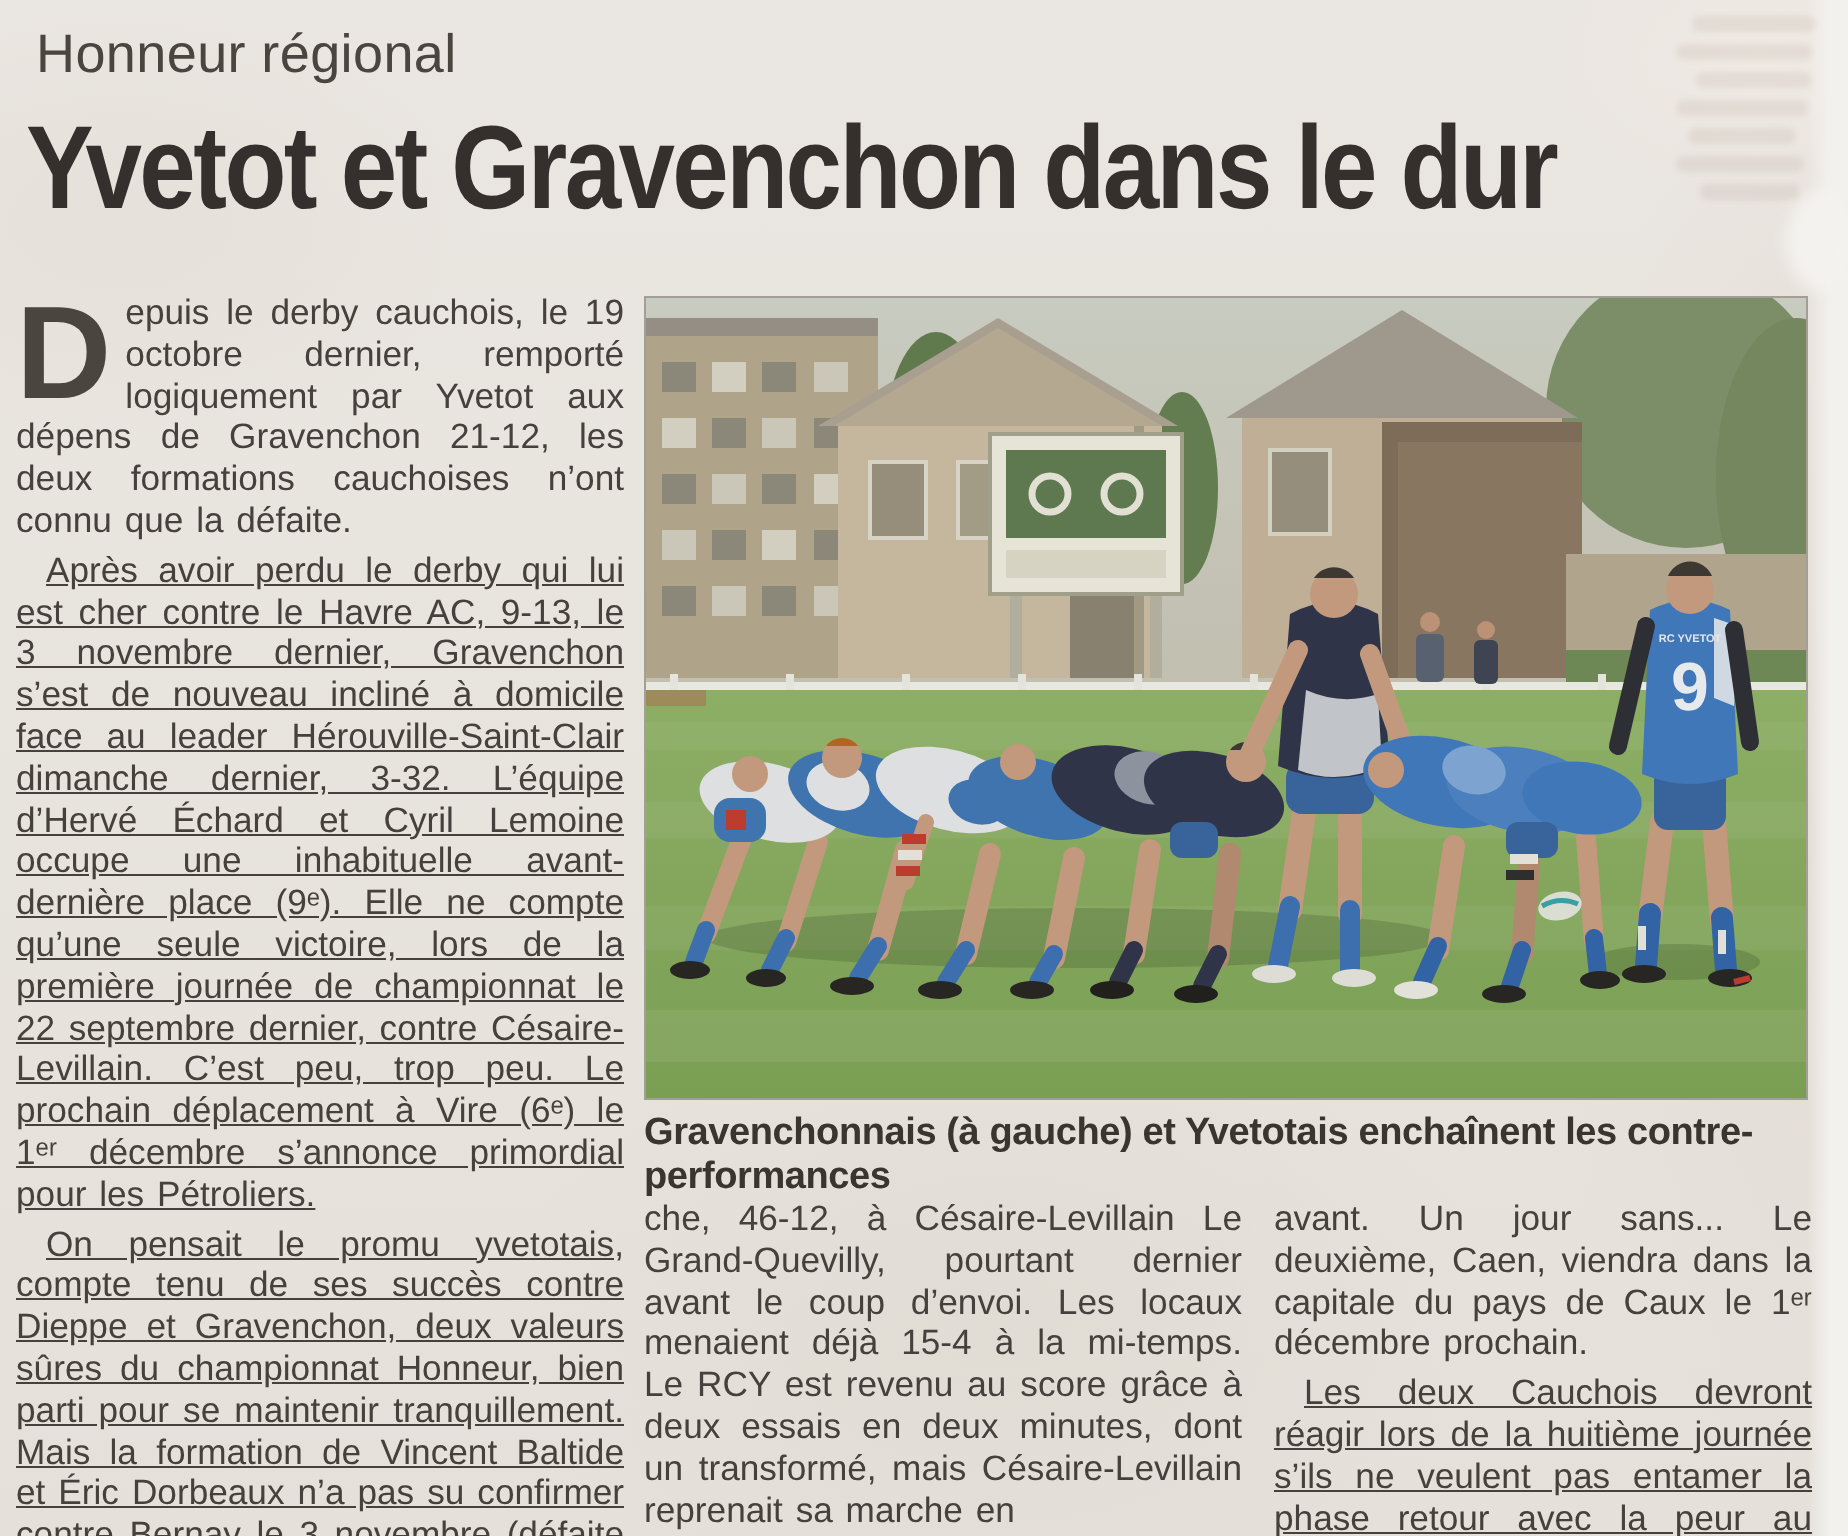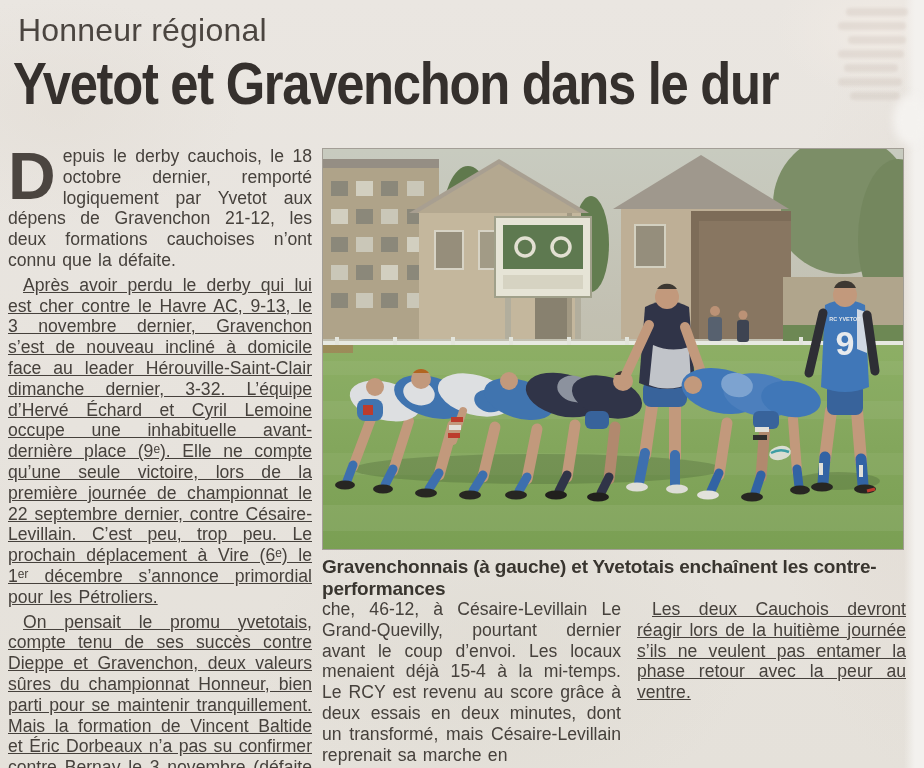--- a/index.html
+++ b/index.html
@@ -21,21 +21,21 @@
     background:#f4f2ef;filter:blur(4px);}
   
   .bleed{position:absolute;left:838px;top:2px;width:72px;height:158px;opacity:.55;}
   .bleed div{height:8px;border-radius:4px;background:rgba(166,142,130,.28);
     margin:6px 0;filter:blur(1.6px);}
   .bleed-low{position:absolute;left:846px;top:330px;width:60px;height:120px;opacity:.35;}
   .bleed-low div{height:7px;border-radius:4px;background:rgba(160,140,128,.22);
     margin:7px 0;filter:blur(1.8px);}
 
   .kicker{position:absolute;left:18px;top:12px;margin:0;
-    font-size:32px;font-weight:400;letter-spacing:.2px;color:#4b4540;}
+    font-size:27px;font-weight:400;letter-spacing:.2px;color:#4b4540;}
   .headline{position:absolute;left:13px;top:50px;margin:0;white-space:nowrap;
     font-size:59px;font-weight:700;letter-spacing:-1.5px;color:#35302d;
     transform:scaleX(.86);transform-origin:left center;}
 
   .bodytext{font-size:17.6px;line-height:20.8px;color:#46413c;text-align:justify;
     word-spacing:1.5px;}
   .bodytext p{margin:0 0 4px 0;}
   .bodytext p.indent{text-indent:15px;text-decoration:underline;}
   .col1{position:absolute;left:8px;top:146px;width:304px;height:622px;overflow:hidden;}
   .dropcap{float:left;font-size:66px;line-height:56px;font-weight:700;color:#4b4540;
@@ -70,21 +70,21 @@
     <div style="width:50px"></div>
     <div style="width:56px"></div>
     <div style="width:46px"></div>
     <div style="width:54px"></div>
   </div>
 
   <h2 class="kicker">Honneur régional</h2>
   <h1 class="headline">Yvetot et Gravenchon dans le dur</h1>
 
   <div class="col1 bodytext">
-    <p><span class="dropcap">D</span><span>epuis le derby cauchois, le 18 octobre dernier, remporté logiquement par Yvetot aux dépens de Gravenchon 21-12, les deux formations cauchoises n’ont connu que la défaite.</span></p>
+    <p><span class="dropcap">D</span><span>epuis le derby cauchois, le 19 octobre dernier, remporté logiquement par Yvetot aux dépens de Gravenchon 21-12, les deux formations cauchoises n’ont connu que la défaite.</span></p>
     <p class="indent">Après avoir perdu le derby qui lui est cher contre le Havre AC, 9-13, le 3 novembre dernier, Gravenchon s’est de nouveau incliné à domicile face au leader Hérouville-Saint-Clair dimanche dernier, 3-32. L’équipe d’Hervé Échard et Cyril Lemoine occupe une inhabituelle avant-dernière place (9ᵉ). Elle ne compte qu’une seule victoire, lors de la première journée de championnat le 22 septembre dernier, contre Césaire-Levillain. C’est peu, trop peu. Le prochain déplacement à Vire (6ᵉ) le 1ᵉʳ décembre s’annonce primordial pour les Pétroliers.</p>
     <p class="indent">On pensait le promu yvetotais, compte tenu de ses succès contre Dieppe et Gravenchon, deux valeurs sûres du championnat Honneur, bien parti pour se maintenir tranquillement. Mais la formation de Vincent Baltide et Éric Dorbeaux n’a pas su confirmer contre Bernay le 3 novembre (défaite 17-7) et s’est même incliné lourdement diman-</p>
   </div>
 
   <figure class="photo-frame" style="margin:0">
     <svg width="580" height="400" viewBox="0 0 580 400">
       <defs>
         <linearGradient id="grass" x1="0" y1="0" x2="0" y2="1">
           <stop offset="0" stop-color="#8fb266"></stop>
           <stop offset="0.5" stop-color="#84a95c"></stop>
@@ -323,16 +323,17 @@
     </svg>
   </figure>
 
   <div class="caption">Gravenchonnais (à gauche) et Yvetotais enchaînent les contre-performances</div>
 
   <div class="col2 bodytext">
     <p>che, 46-12, à Césaire-Levillain Le Grand-Quevilly, pourtant dernier avant le coup d’envoi. Les locaux menaient déjà 15-4 à la mi-temps. Le RCY est revenu au score grâce à deux essais en deux minutes, dont un transformé, mais Césaire-Levillain reprenait sa marche en</p>
   </div>
 
   <div class="col3 bodytext">
+    <p>avant. Un jour sans... Le deuxième, Caen, viendra dans la capitale du pays de Caux le 1ᵉʳ décembre prochain.</p>
     <p class="indent">Les deux Cauchois devront réagir lors de la huitième journée s’ils ne veulent pas entamer la phase retour avec la peur au ventre.</p>
   </div>
 
 </div>
 
 </body></html>

